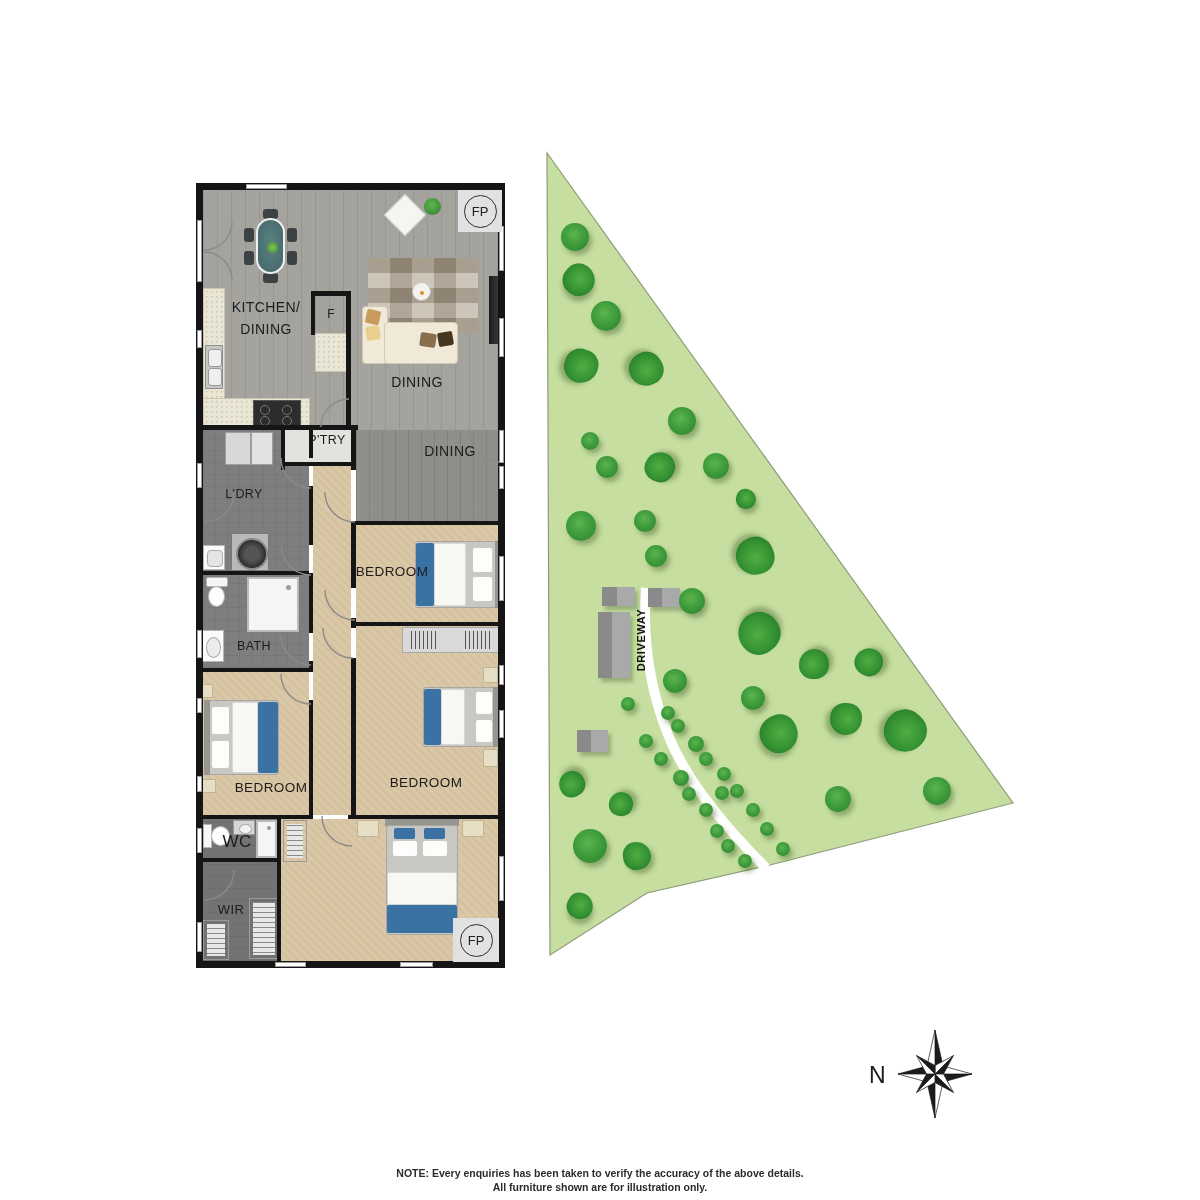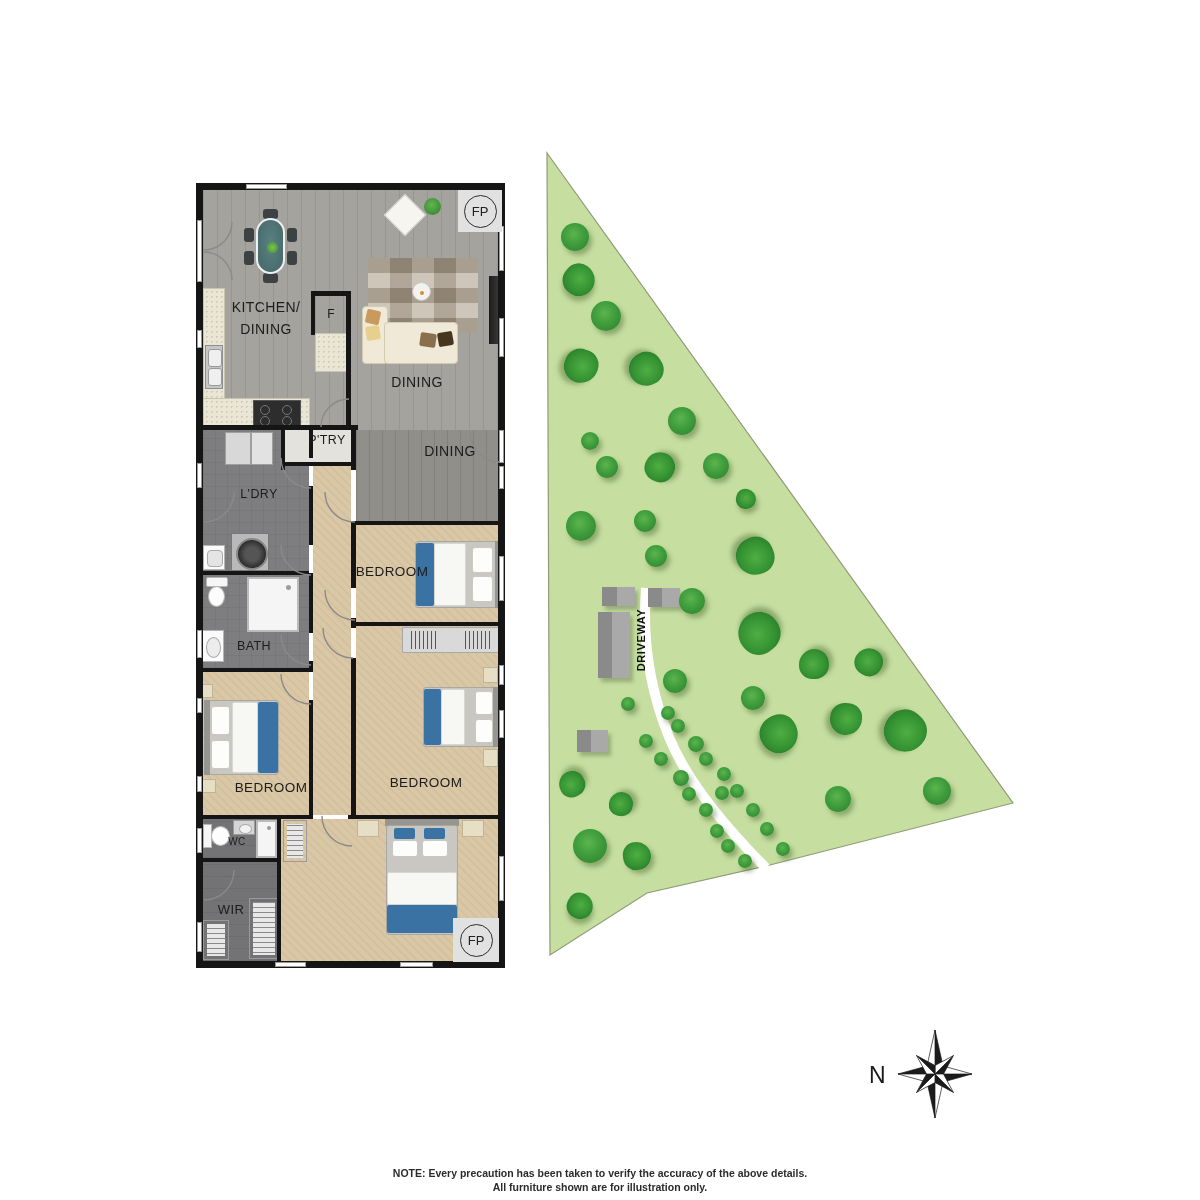--- a/index.html
+++ b/index.html
@@ -263,26 +263,26 @@
       </g>
     </svg>
 
     <div id="room-labels">
         <div class="room-label" style="left: 266px; top: 318px; font-size: 14px;">KITCHEN/
 DINING</div>
         <div class="room-label" style="left: 331px; top: 315px; font-size: 12px;">F</div>
         <div class="room-label" style="left: 417px; top: 382px; font-size: 14px;">DINING</div>
         <div class="room-label" style="left: 450px; top: 451px; font-size: 14px;">DINING</div>
         <div class="room-label" style="left: 327px; top: 440px; font-size: 12.5px;">P'TRY</div>
-        <div class="room-label" style="left: 259px; top: 494px; font-size: 12.5px;">L'DRY</div>
+        <div class="room-label" style="left: 244px; top: 494px; font-size: 12.5px;">L'DRY</div>
         <div class="room-label" style="left: 254px; top: 646px; font-size: 12.5px;">BATH</div>
         <div class="room-label" style="left: 392px; top: 572px; font-size: 13.5px;">BEDROOM</div>
         <div class="room-label" style="left: 426px; top: 783px; font-size: 13.5px;">BEDROOM</div>
         <div class="room-label" style="left: 271px; top: 788px; font-size: 13.5px;">BEDROOM</div>
-        <div class="room-label" style="left: 237px; top: 842px; font-size: 10px;">WC</div>
+        <div class="room-label" style="left: 237px; top: 842px; font-size: 17px;">WC</div>
         <div class="room-label" style="left: 231px; top: 910px; font-size: 13px;">WIR</div>
       </div>
     <div id="fp-badges">
         <div class="fp-badge" style="left: 458px; top: 190px; width: 44px; height: 42px;">
           <span>FP</span>
         </div>
         <div class="fp-badge" style="left: 453px; top: 918px; width: 46px; height: 44px;">
           <span>FP</span>
         </div>
       </div>
@@ -388,17 +388,17 @@
           </g>
         <g transform="rotate(315)">
             <polygon points="0,-26 6,-6 0,0" fill="#1b1b1b"></polygon>
             <polygon points="0,-26 -6,-6 0,0" fill="#fff"></polygon>
           </g>
       </g>
     </svg>
   </div>
 
   <div id="note">
-      <div>NOTE: Every precaution has been taken to verify the accuracy of the above details.</div>
+      <div>NOTE: Every enquiries has been taken to verify the accuracy of the above details.</div>
       <div>All furniture shown are for illustration only.</div>
     </div>
 
 </div>
 
 </body></html>

